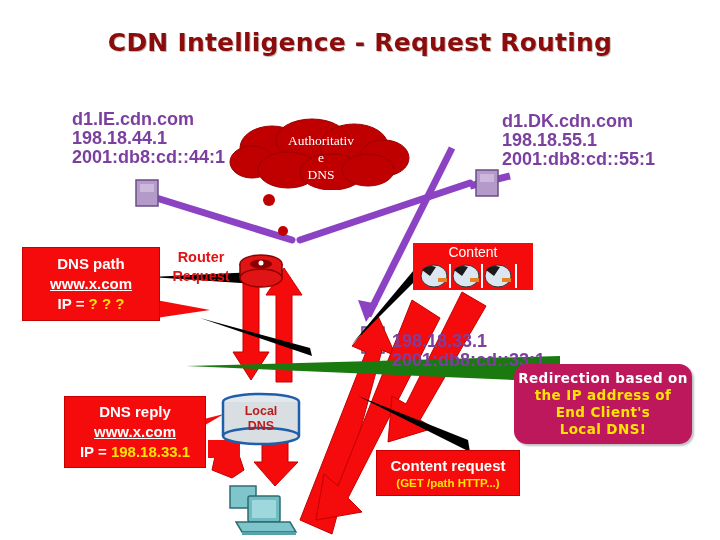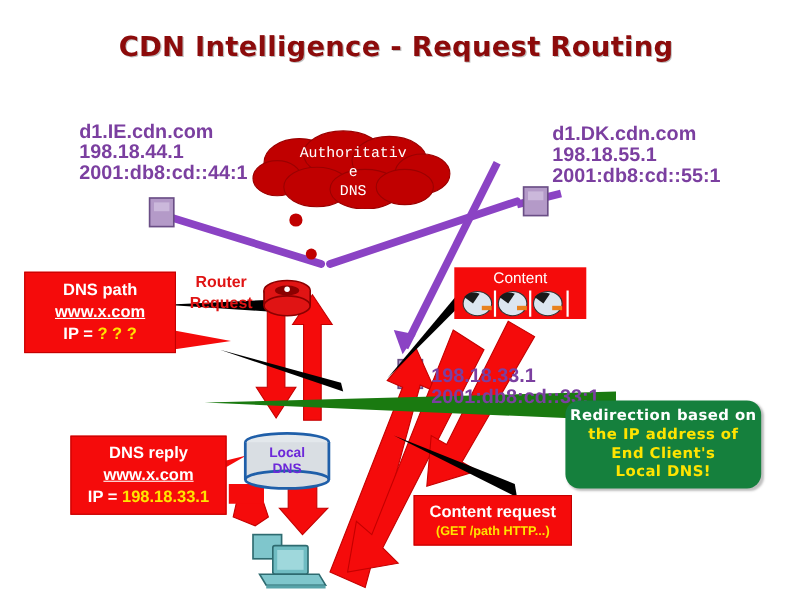--- a/index.html
+++ b/index.html
@@ -32,55 +32,55 @@
     display:flex;flex-direction:column;align-items:center;justify-content:center;
     text-align:center;color:#ffffff;font-weight:bold;
   }
   .redbox .l1{font-size:15px;line-height:20px;}
   .redbox .l2{font-size:15px;line-height:20px;text-decoration:underline;}
   .redbox .l3{font-size:15px;line-height:20px;}
   .yel{color:#FFE400;}
 
   
   #greenbox{
-    background:#15803d;border-radius:13px;
+    background:#be185d;border-radius:13px;
     display:flex;flex-direction:column;align-items:center;justify-content:center;
     text-align:center;
     font-family:"DejaVu Sans",sans-serif;font-weight:bold;
     box-shadow:2px 2px 2px rgba(0,0,0,.25);
   }
   #greenbox .gl{font-size:13.5px;line-height:17px;color:#ffffff;letter-spacing:.4px;}
   #greenbox .gy{font-size:13.5px;line-height:17px;color:#FFE400;letter-spacing:.4px;}
 
   
   #cloud{left:228px;top:118px;width:186px;height:72px;}
   #cloudtext{
     left:228px;top:132px;width:186px;text-align:center;
     color:#ffffff;font-size:13.5px;line-height:17px;font-weight:normal;
-    font-family:Liberation Mono, monospace;
+    font-family:Liberation Serif, serif;
     z-index:6;pointer-events:none;
   }
 
   
   #rrlabel{
     left:160px;top:248px;width:82px;text-align:center;
     color:#E01414;font-weight:bold;font-size:14.5px;line-height:19px;
   }
 
   
   #contentbox{left:413px;top:243px;width:120px;height:47px;background:#F50B0B;}
   #contentlabel{
     left:413px;top:243px;width:120px;text-align:center;
     color:#ffffff;font-size:14px;line-height:18px;z-index:6;
   }
 
   
   #ldnslabel{
     left:225px;top:404px;width:72px;text-align:center;
-    color:#6d28d9;font-weight:bold;font-size:12.5px;line-height:15px;z-index:6;
+    color:#b91c1c;font-weight:bold;font-size:12.5px;line-height:15px;z-index:6;
   }
 
   svg{display:block;}
 </style>
 </head>
 <body>
 
 <div id="stage">
 
   <div class="abs" id="title">CDN Intelligence - Request Routing</div>

